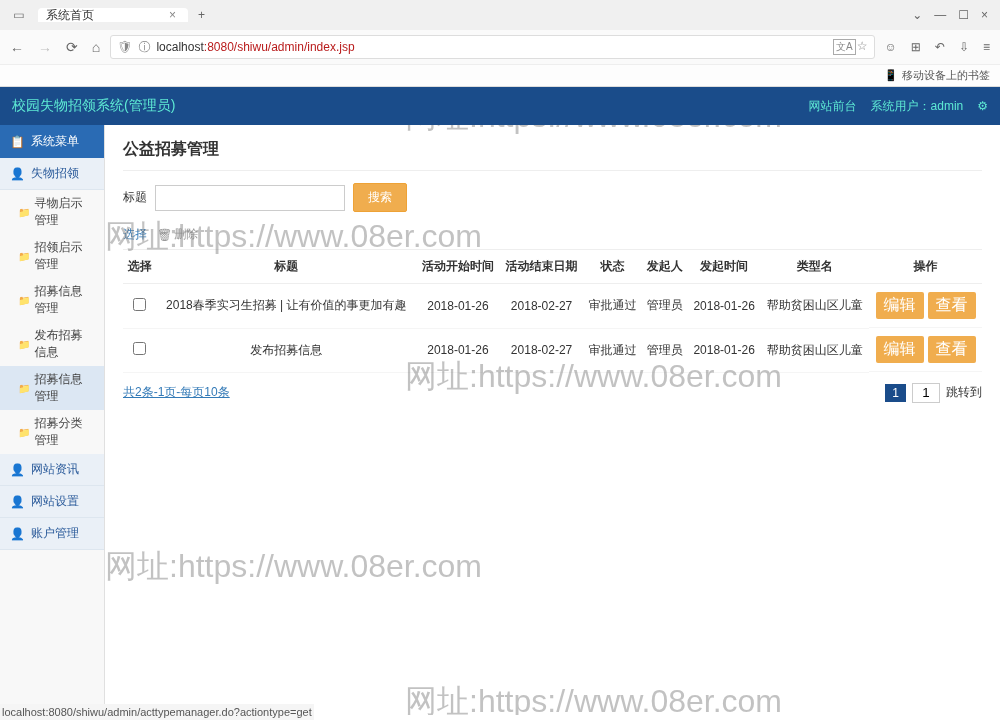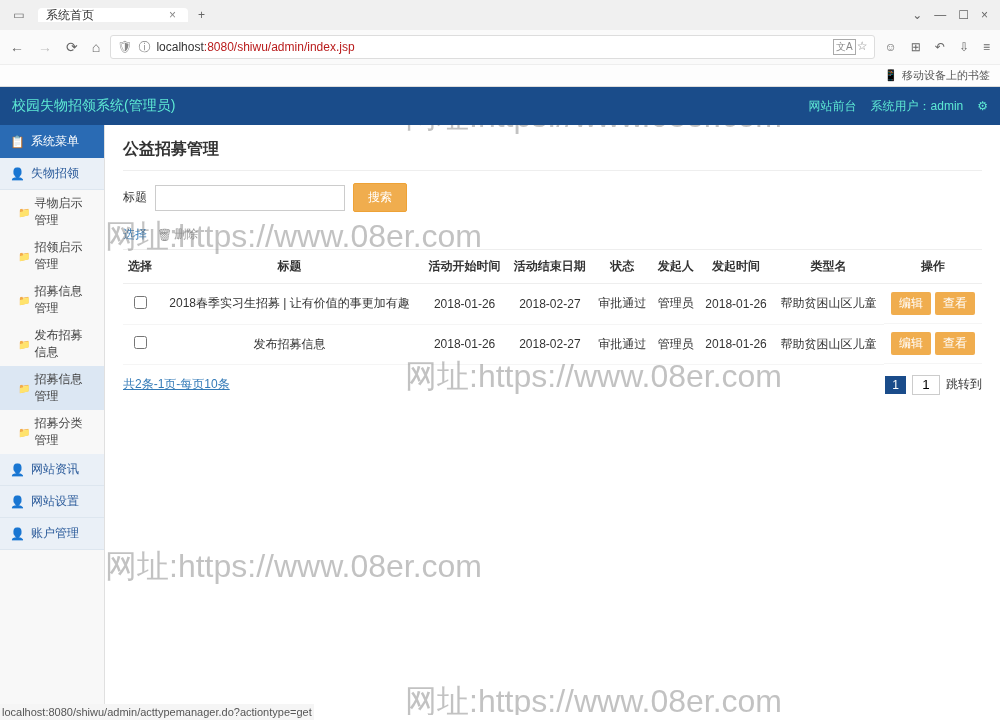--- a/index.html
+++ b/index.html
@@ -43,21 +43,21 @@
 .side-item { padding: 5px 10px 5px 18px; font-size: 12px; color: #444; cursor: pointer; display: flex; align-items: center; gap: 4px; }
 .side-item .folder { color: #e6a23c; font-size: 10px; }
 .side-item.active { background: #dce7f3; }
 
 .main { flex: 1; padding: 0 18px; overflow: auto; position: relative; }
 .page-title { font-size: 16px; font-weight: bold; padding: 14px 0 10px; border-bottom: 1px solid #eee; margin-bottom: 12px; }
 .search-row { display: flex; align-items: center; gap: 8px; margin-bottom: 14px; }
 .search-row label { font-size: 12px; }
 .search-row input { height: 26px; width: 190px; border: 1px solid #ccc; padding: 0 6px; }
 .btn-orange { background: #f0ad4e; color: #fff; border: 1px solid #eea236; padding: 5px 14px; cursor: pointer; font-size: 12px; border-radius: 2px; }
-.btn-orange-sm { background: #f0ad4e; color: #fff; border: none; padding: 3px 8px; cursor: pointer; font-size: 12px; border-radius: 2px; }
+.btn-orange-sm { background: #f0ad4e; color: #fff; border: none; padding: 3px 8px; cursor: pointer; font-size: 16px; border-radius: 2px; }
 
 .action-row { display: flex; align-items: center; gap: 10px; font-size: 12px; color: #337ab7; margin-bottom: 6px; }
 .action-row .sel { cursor: pointer; }
 .action-row .trash { color: #999; display: flex; align-items: center; gap: 2px; cursor: pointer; }
 
 table { width: 100%; border-collapse: collapse; font-size: 12px; }
 th { background: #fff; font-weight: bold; padding: 8px 4px; text-align: center; border-bottom: 1px solid #eee; border-top: 1px solid #eee; }
 td { padding: 8px 4px; text-align: center; border-bottom: 1px solid #f5f5f5; }
 td.ops { display: flex; gap: 4px; justify-content: center; }
 input[type=checkbox] { cursor: pointer; }

